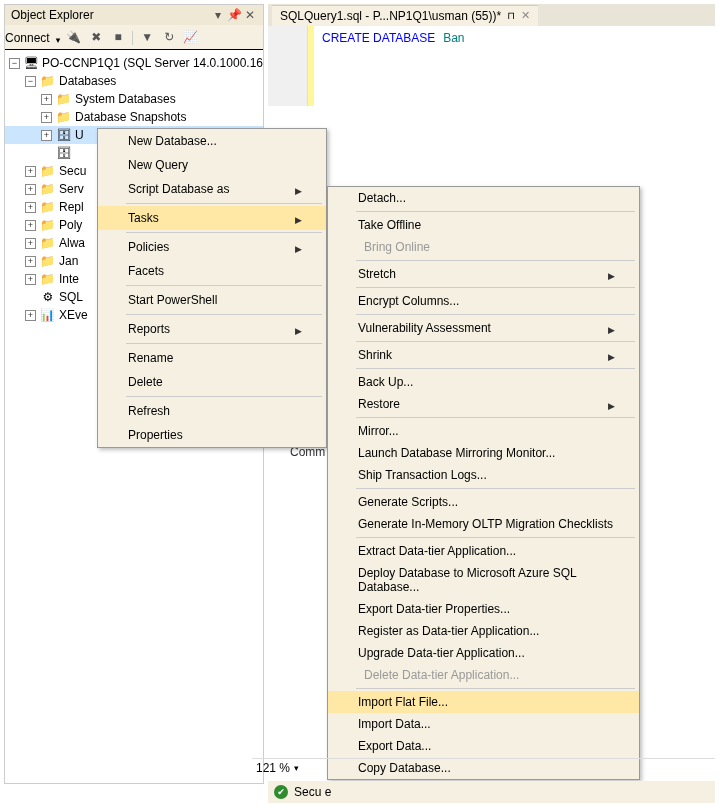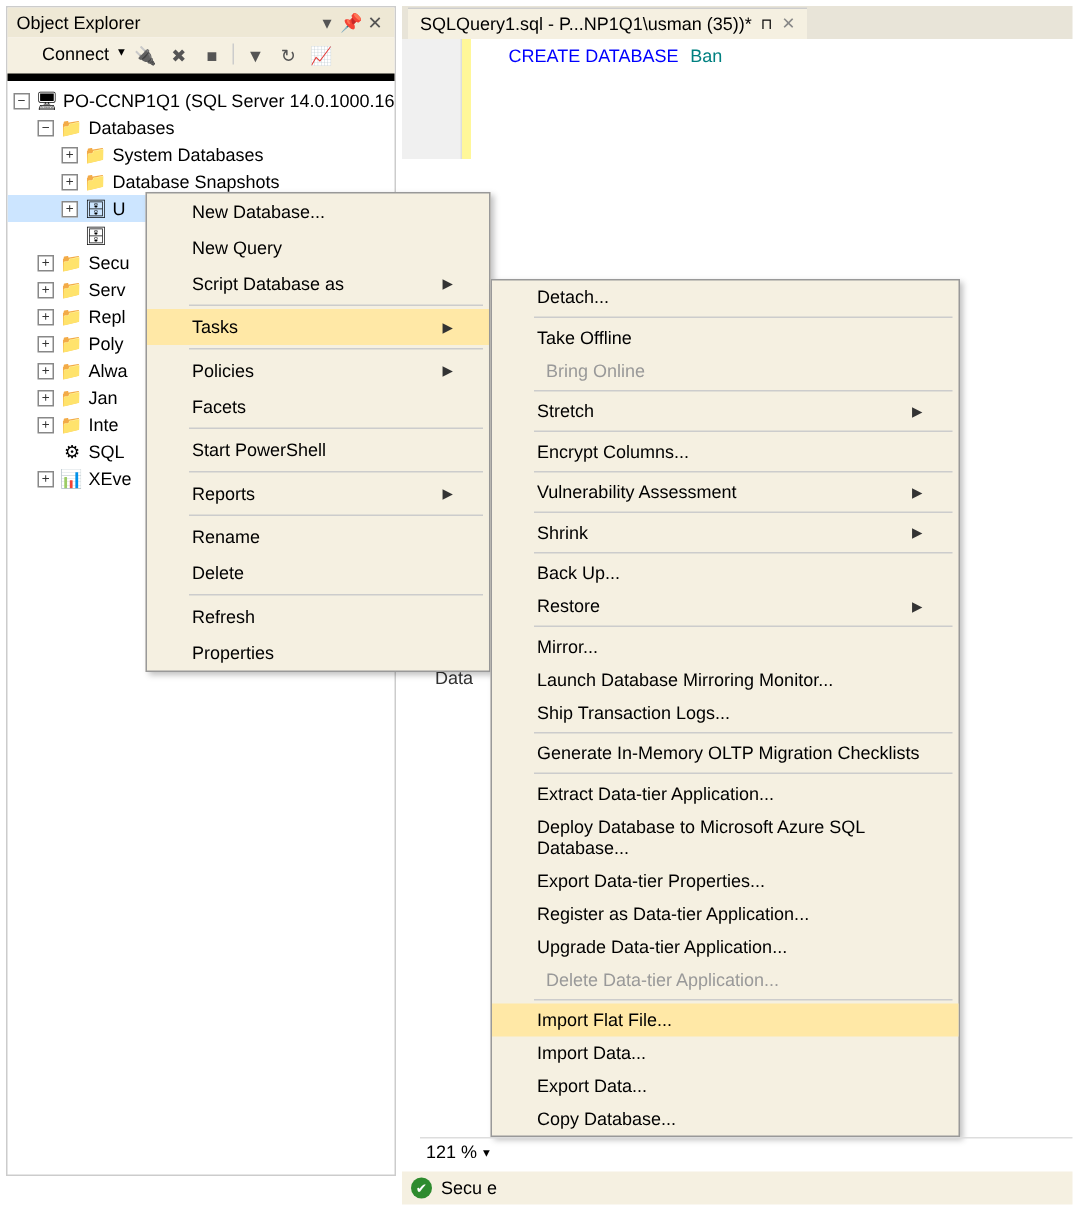--- a/index.html
+++ b/index.html
@@ -2,53 +2,53 @@
 <html><head>
 <meta charset="utf-8">
 <style>
   * { box-sizing: border-box; margin: 0; padding: 0; font-family: "Segoe UI", Tahoma, sans-serif; font-size: 12px; }
   body { width: 719px; height: 807px; background: #fff; overflow: hidden; position: relative; }
 
   .object-explorer { position: absolute; left: 4px; top: 4px; width: 260px; height: 780px; border: 1px solid #ccc; background: #fff; }
   .oe-title { background: #eee8d5; padding: 3px 6px; display: flex; align-items: flex-start; justify-content: space-between; gap: 40px; }
   .oe-title-right { display: flex; gap: 2px; }
   .oe-title-right span { width: 14px; text-align: center; color: #555; cursor: pointer; }
-  .oe-toolbar { background: #f5f0e1; padding: 4px 23px; display: flex; align-items: flex-start; gap: 6px; border-bottom: 5px solid #000000; }
+  .oe-toolbar { background: #f5f0e1; padding: 4px 0; display: flex; align-items: flex-end; gap: 6px; border-bottom: 1px solid #000000; }
   .oe-toolbar .sep { width: 1px; height: 14px; background: #ccc; }
   .oe-toolbar .icon { width: 16px; height: 16px; display: inline-flex; align-items: center; justify-content: center; color: #555; }
   .tree { padding: 4px 0; overflow: hidden; }
   .tree-row { display: flex; align-items: center; height: 18px; padding-left: 4px; white-space: nowrap; }
   .tree-row .exp { width: 11px; height: 11px; border: 1px solid #888; font-size: 9px; line-height: 9px; text-align: center; margin-right: 4px; color: #333; background: #fff; }
   .tree-row .exp.none { border: none; }
   .tree-row .icon { width: 16px; height: 16px; margin-right: 3px; display: inline-flex; align-items: center; justify-content: center; }
   .tree-row.selected { background: #cce5ff; }
   .ind1 { padding-left: 20px; } .ind2 { padding-left: 36px; }
 
   .editor-area { position: absolute; left: 268px; top: 4px; right: 4px; height: 120px; }
   .tab-bar { background: #e8e4d8; display: flex; align-items: center; height: 22px; padding-left: 4px; }
   .doc-tab { background: #f5f0e1; padding: 3px 8px; display: flex; align-items: center; gap: 6px; border-top: 1px solid #ccc; }
   .doc-tab .close { color: #888; font-size: 11px; }
   .code-area { display: flex; height: 80px; background: #fff; position: relative; }
   .gutter { width: 40px; background: #f0f0f0; border-right: 1px solid #ddd; }
   .yellow-bar { width: 6px; background: #fff799; }
-  .code-text { padding: 4px 25px; font-family: Consolas, monospace; font-size: 13px; }
+  .code-text { padding: 4px 8px; font-family: Consolas, monospace; font-size: 13px; }
   .code-text .kw { color: #0000ff; } .code-text .name { color: #008080; }
 
   .context-menu { position: absolute; background: #f5f0e1; border: 1px solid #999; box-shadow: 2px 2px 4px rgba(0,0,0,0.25); }
   .cm1 { left: 97px; top: 128px; width: 230px; }
-  .menu-item { padding: 5px 24px 5px 30px; display: flex; align-items: center; justify-content: space-between; position: relative; }
+  .menu-item { padding: 5px 24px 5px 30px; display: flex; align-items: flex-end; justify-content: space-between; position: relative; }
   .menu-item.highlighted { background: #ffe8a6; }
   .menu-sep { height: 1px; background: #ccc; margin: 2px 4px 2px 28px; }
   .menu-item .arrow { color: #333; font-size: 9px; }
 
   .cm2 { left: 327px; top: 186px; width: 313px; }
   .cm2 .menu-item { padding: 4px 24px 4px 30px; }
   .cm2 .menu-item.disabled { color: #999; padding-left: 36px; }
 
-  .bottom-area { position: absolute; left: 280px; bottom: 30px; right: 4px; }
+  .bottom-area { position: absolute; left: 252px; bottom: 30px; right: 4px; }
   .zoom { display: flex; align-items: center; gap: 4px; padding: 2px 4px; border-top: 1px solid #ddd; font-size: 11px; }
   .status { position: absolute; left: 268px; bottom: 4px; right: 4px; height: 22px; background: #f5f0e1; display: flex; align-items: center; padding: 0 6px; gap: 6px; }
   .status-tick { width: 14px; height: 14px; border-radius: 50%; background: #2e8b2e; color: #fff; font-size: 9px; display: flex; align-items: center; justify-content: center; }
   .msg-label { position: absolute; left: 290px; top: 445px; font-size: 12px; color: #333; }
 </style>
 </head>
 <body>
 
 <div class="object-explorer">
   <div class="oe-title">
@@ -145,36 +145,36 @@
         <span class="exp">+</span>
         <span class="icon">📊</span>
         <span>XEve</span>
       </div>
   </div>
 </div>
 
 <div class="editor-area">
   <div class="tab-bar">
     <div class="doc-tab">
-      <span>SQLQuery1.sql - P...NP1Q1\usman (35))*</span>
+      <span>SQLQuery1.sql - P...NP1Q1\usman (55))*</span>
       <span style="font-size:10px;">⊓</span>
       <span class="close">✕</span>
     </div>
   </div>
   <div class="code-area">
     <div class="gutter"></div>
     <div class="yellow-bar"></div>
     <div class="code-text">
       <span class="kw">CREATE DATABASE</span>
       <span class="name">Ban</span>
     </div>
   </div>
 </div>
 
-<div class="msg-label">Data</div>
+<div class="msg-label">Comm</div>
 
 <div class="context-menu cm1">
   <div class="menu-item">
       <span>New Database...</span>
     </div>
   <div class="menu-item">
       <span>New Query</span>
     </div>
   <div class="menu-item">
       <span>Script Database as</span>
@@ -260,20 +260,23 @@
   <div class="menu-item">
       <span>Mirror...</span>
     </div>
   <div class="menu-item">
       <span>Launch Database Mirroring Monitor...</span>
     </div>
   <div class="menu-item">
       <span>Ship Transaction Logs...</span>
     </div>
   <div class="menu-sep"></div>
+  <div class="menu-item">
+      <span>Generate Scripts...</span>
+    </div>
   <div class="menu-item">
       <span>Generate In-Memory OLTP Migration Checklists</span>
     </div>
   <div class="menu-sep"></div>
   <div class="menu-item">
       <span>Extract Data-tier Application...</span>
     </div>
   <div class="menu-item">
       <span>Deploy Database to Microsoft Azure SQL Database...</span>
     </div>

